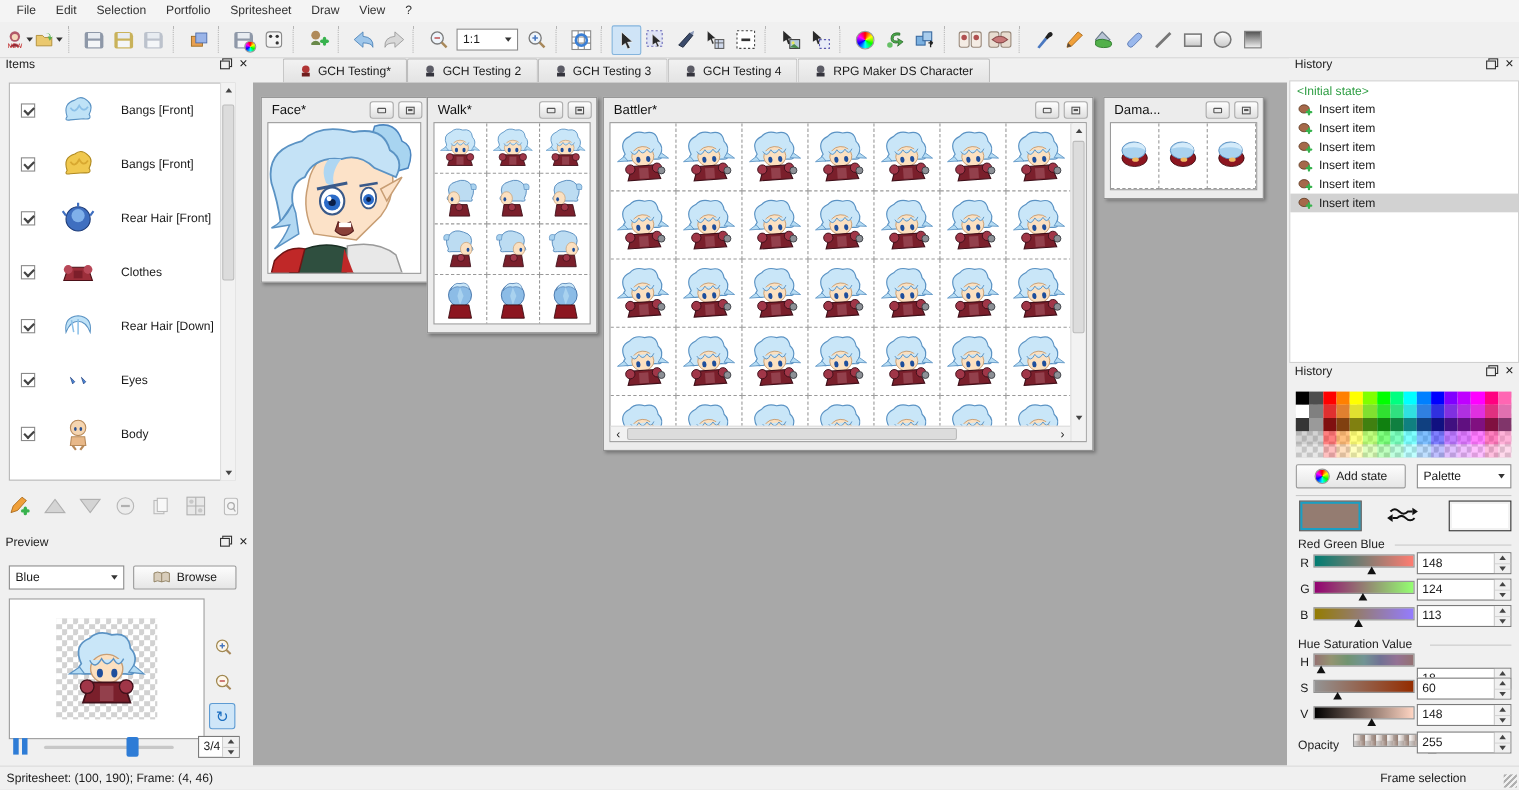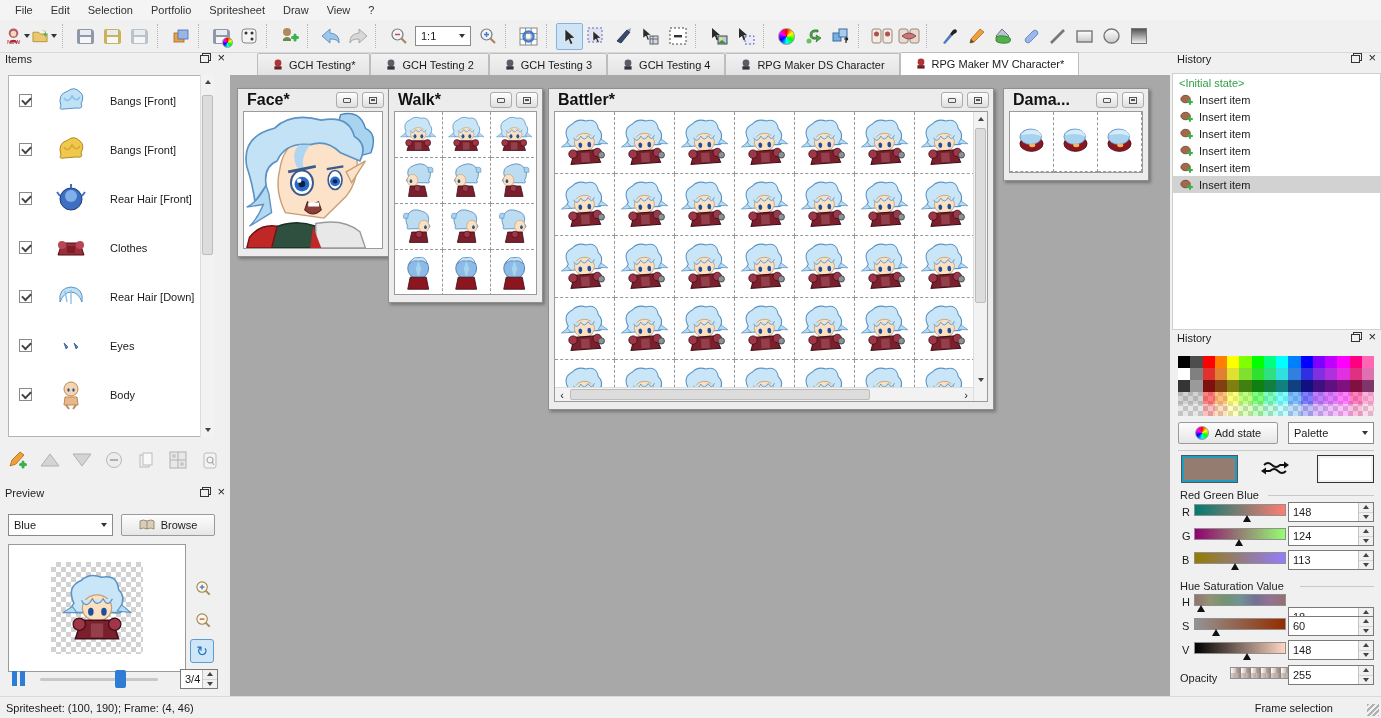--- a/index.html
+++ b/index.html
@@ -85,21 +85,21 @@
   #tabbar { position:absolute; left:233px; top:53px; width:937px; height:22px; display:flex; align-items:flex-end;margin-left:24px; }
   .tab { height:22px; display:flex; align-items:center; gap:5px; padding:0 14px;
          border:1px solid #bdbdbd; border-bottom:none; background:linear-gradient(#f2f2f2,#e3e3e3);
          border-radius:2px 2px 0 0; white-space:nowrap; }
   .tab.active { background:#fff; height:23px; }
   .tab svg { flex:0 0 12px; }
   #mdi { position:absolute; left:230px; top:75px; width:940px; height:621px; background:#a8a8a8; overflow:hidden; }
 
   .win { position:absolute; background:#ececec; border:1px solid #8f8f8f; box-shadow:2px 2px 3px rgba(0,0,0,.3); }
   .wtbar { height:22px; display:flex; align-items:center; justify-content:space-between; padding:0 4px 0 9px; }
-  .wttl { font-size:16px; color:#111;font-weight:bold; }
+  .wttl { font-size:12px; color:#111; }
   .wbtns { display:flex; }
   .winbtn { width:22px; height:16px; border:1px solid #ababab; border-radius:3px; margin-left:4px;
             background:linear-gradient(#ffffff,#dfdfdf); display:flex; align-items:center; justify-content:center; }
   .min-g { width:8px; height:5px; border:1px solid #555; border-radius:1px; }
   .max-g { width:8px; height:7px; border:1px solid #555; position:relative; }
   .max-g::after { content:""; position:absolute; left:1px; top:1px; right:1px; height:2px; background:#555; }
   .wcontent { margin:0 5px 5px; border:1px solid #9a9a9a; background:#fff; position:relative; overflow:hidden; }
   .grid { display:grid; }
   .cell { border-right:1px dashed #999; border-bottom:1px dashed #999;
           display:flex; align-items:center; justify-content:center; }
@@ -654,27 +654,20 @@
         <path d="M2.4 7.2 h7.2 v3.4 h-7.2 Z" rx="1" fill="#33333c"></path>
       </svg>
       <span>GCH Testing 4</span>
     </div>
     <div class="tab">
       <svg width="12" height="12" viewBox="0 0 12 12">
         <circle cx="6" cy="4" r="3.4" fill="#5c5c66"></circle>
         <path d="M2.4 7.2 h7.2 v3.4 h-7.2 Z" rx="1" fill="#33333c"></path>
       </svg>
       <span>RPG Maker DS Character</span>
-    </div>
-    <div class="tab active">
-      <svg width="12" height="12" viewBox="0 0 12 12">
-        <circle cx="6" cy="4" r="3.4" fill="#b03434"></circle>
-        <path d="M2.4 7.2 h7.2 v3.4 h-7.2 Z" rx="1" fill="#6e1e1e"></path>
-      </svg>
-      <span>RPG Maker MV Character*</span>
     </div>
   </div>
 <div id="mdi">
 
   <div class="win" style="left:7px;top:13px;width:152px;height:169px">
     <div class="wtbar">
       <span class="wttl">Face*</span>
       <span class="wbtns">
         <span class="winbtn">
             <span class="min-g"></span>

